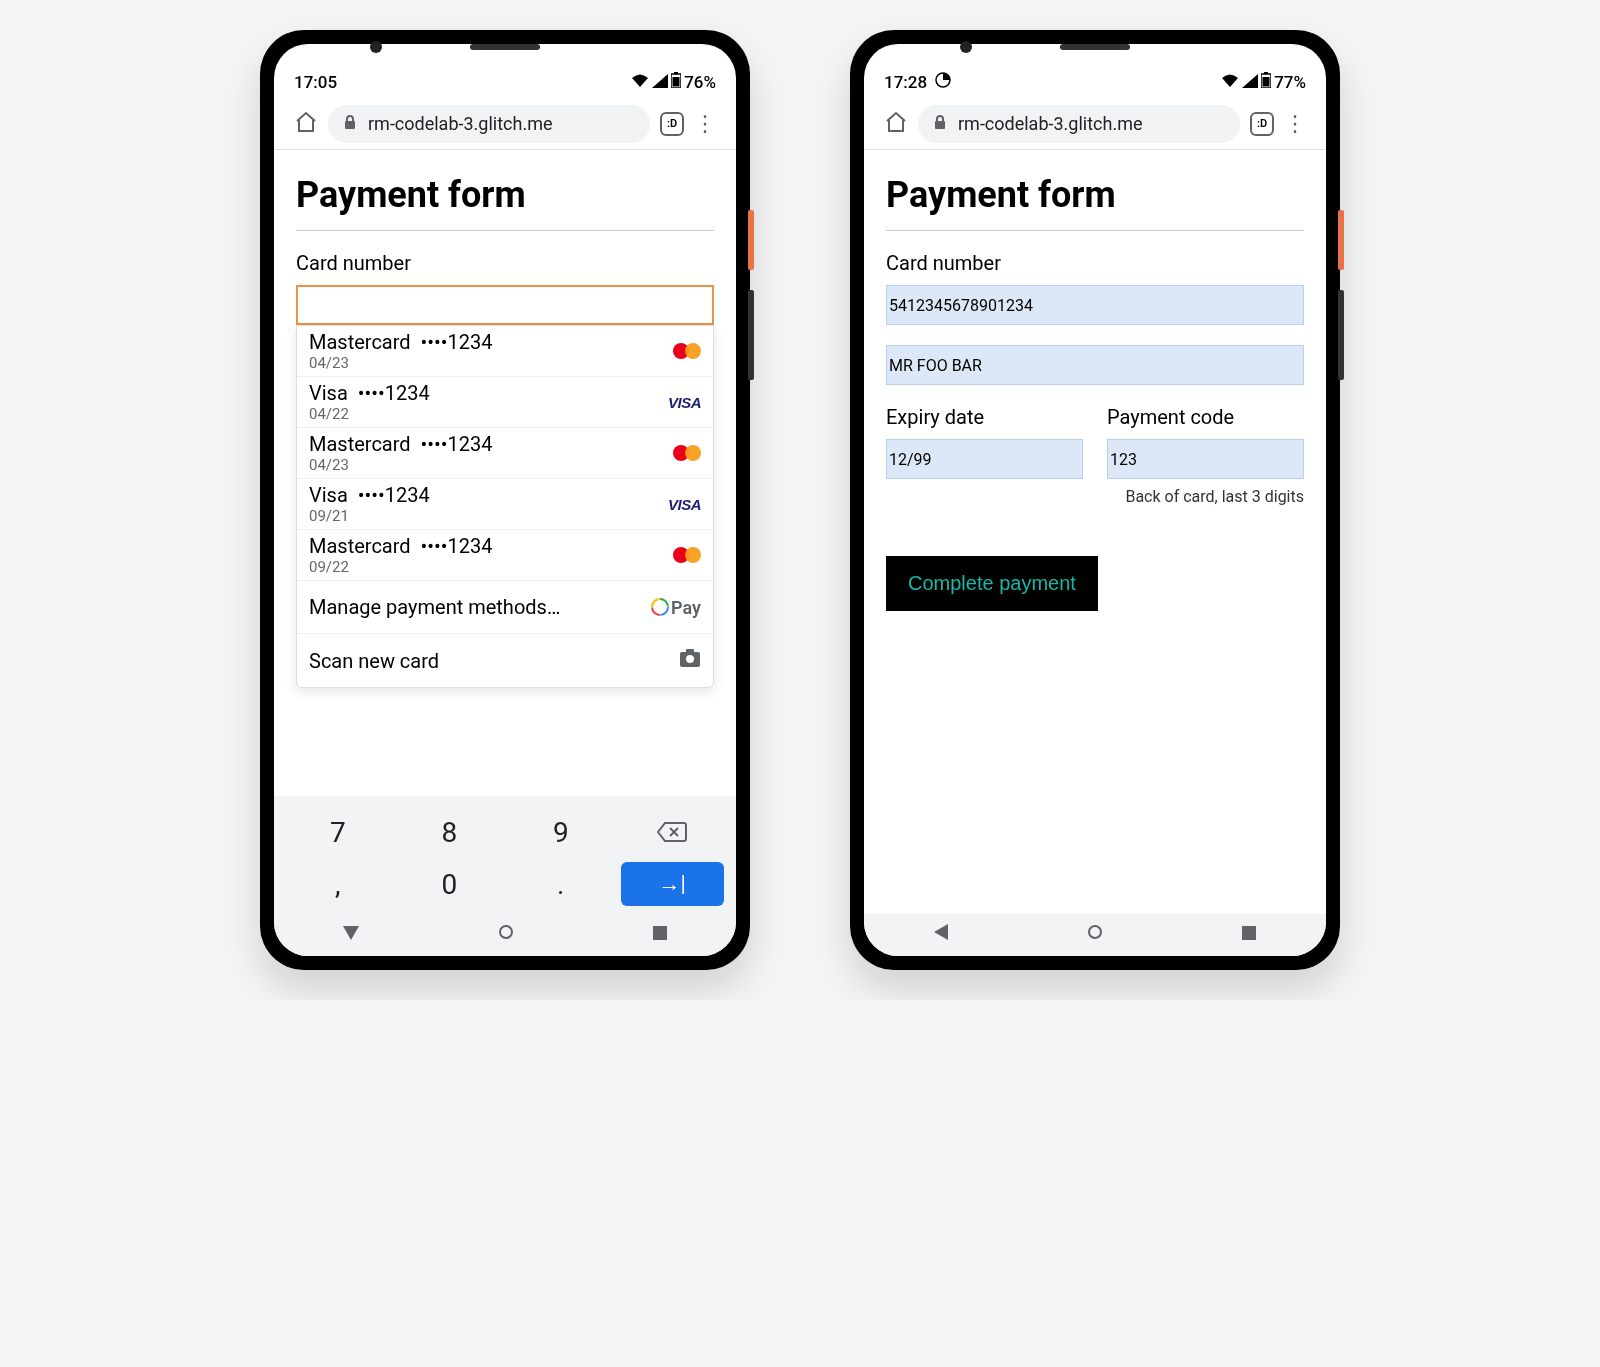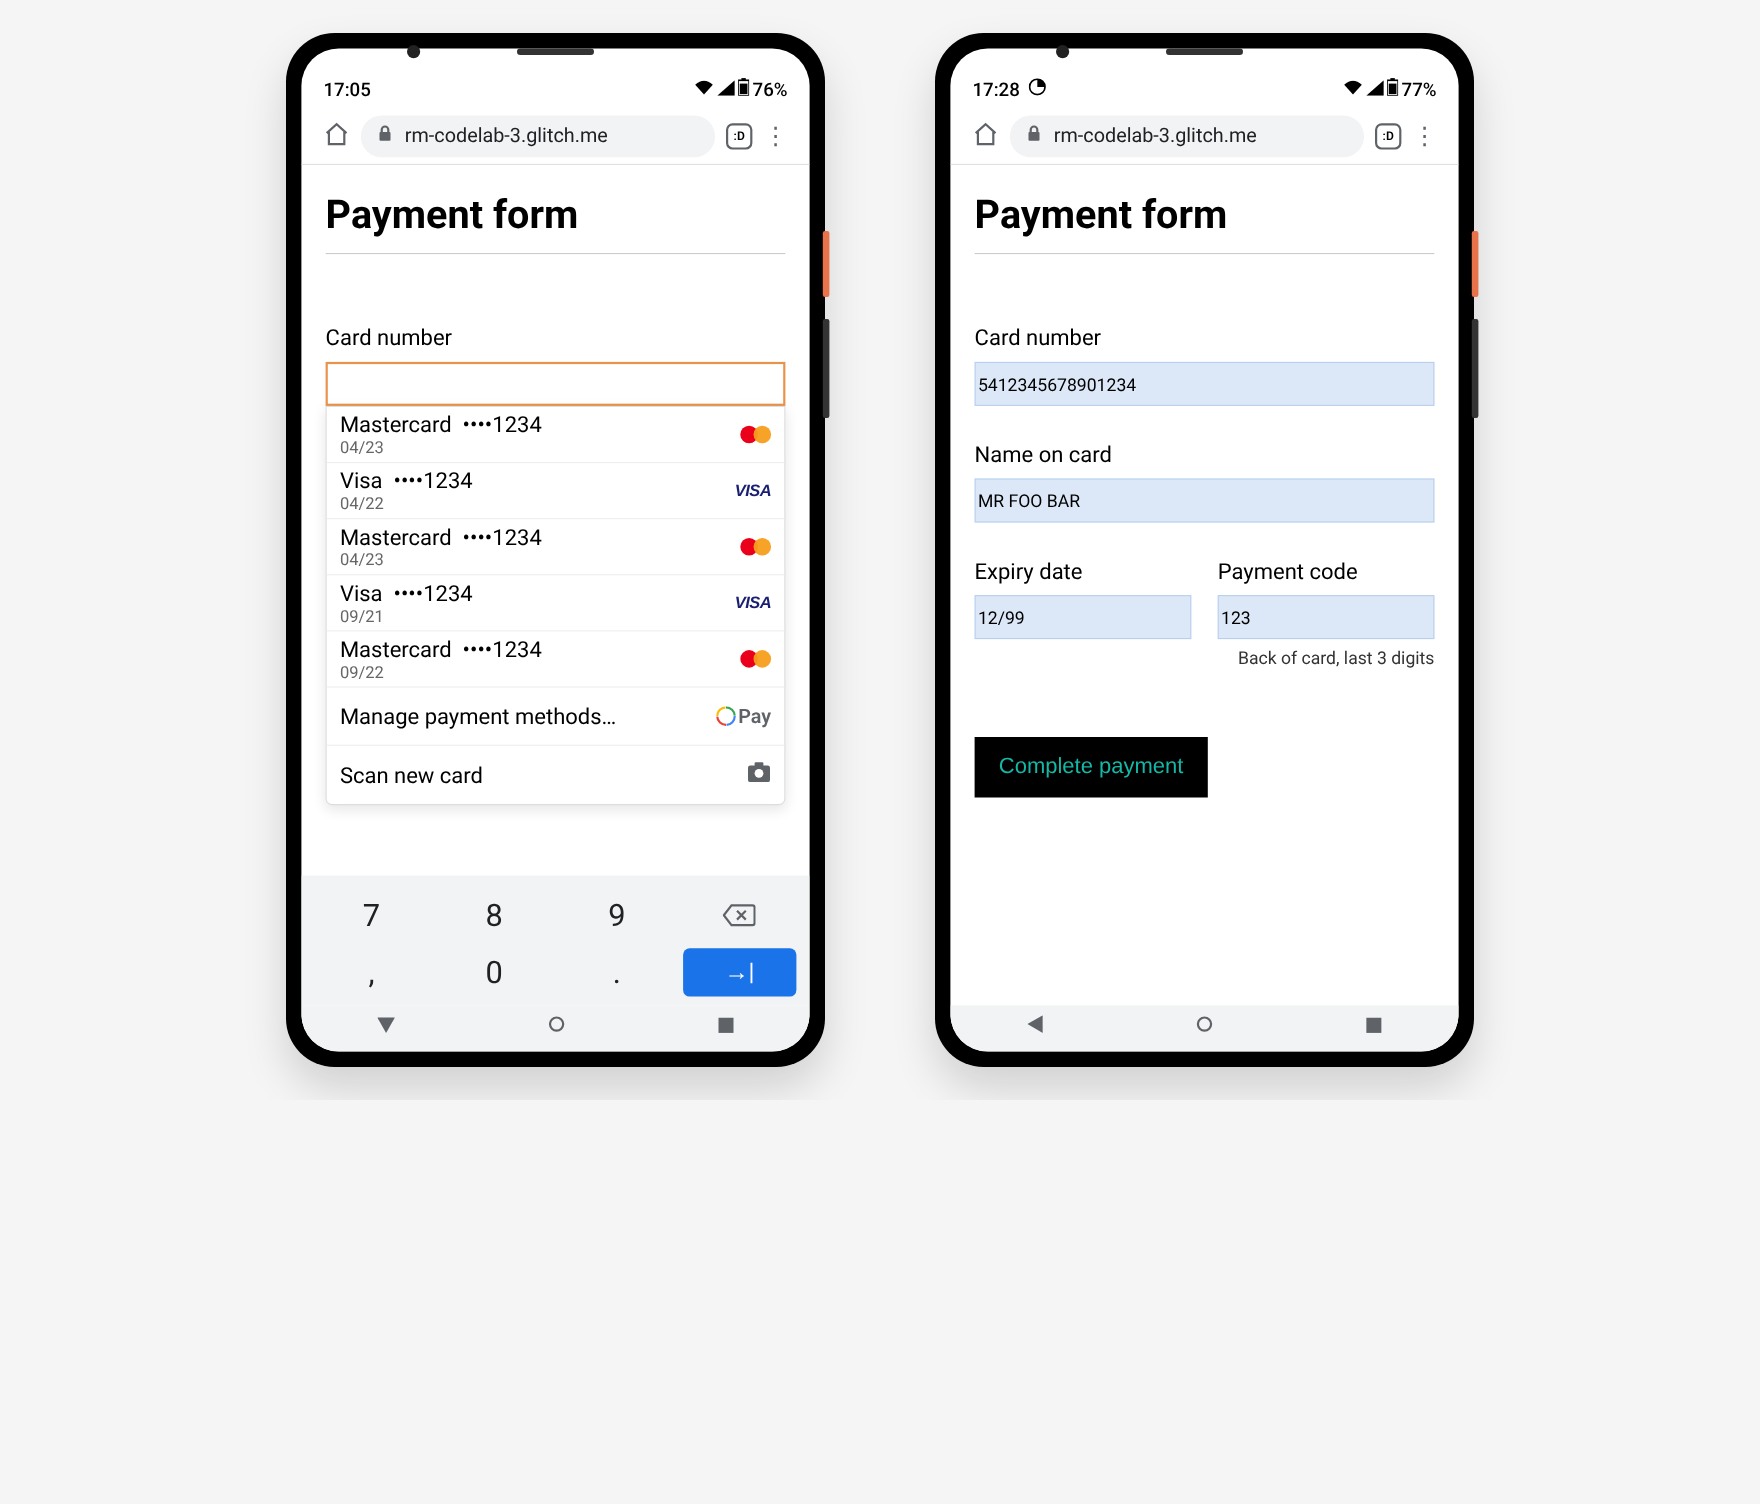--- a/index.html
+++ b/index.html
@@ -115,27 +115,27 @@
   .content {
     flex: 1;
     padding: 24px 22px;
     overflow: hidden;
   }
   .page-title {
     font-size: 36px;
     font-weight: 700;
     padding-bottom: 14px;
     border-bottom: 1px solid #ccc;
-    margin-bottom: 64px;
+    margin-bottom: 20px;
   }
   .field-label {
     font-size: 20px;
     margin-bottom: 10px;
   }
-  .field-group { margin-bottom: 32px; }
+  .field-group { margin-bottom: 20px; }
   .input {
     width: 100%;
     height: 40px;
     border: 1px solid #ccc;
     font-size: 16px;
     padding: 0 2px;
     display: flex;
     align-items: center;
   }
   .input.focused { border: 2px solid #e8934a; }
@@ -437,21 +437,20 @@
 
     <div class="content">
       <h1 class="page-title">Payment form</h1>
 
       <div class="field-group">
         <div class="field-label">Card number</div>
         <div class="input filled">5412345678901234</div>
       </div>
 
       <div class="field-group">
-        <div class="field-label">Name on card</div>
         <div class="input filled">MR FOO BAR</div>
       </div>
 
       <div class="field-group">
         <div class="row-2">
           <div>
             <div class="field-label">Expiry date</div>
             <div class="input filled">12/99</div>
           </div>
           <div>

